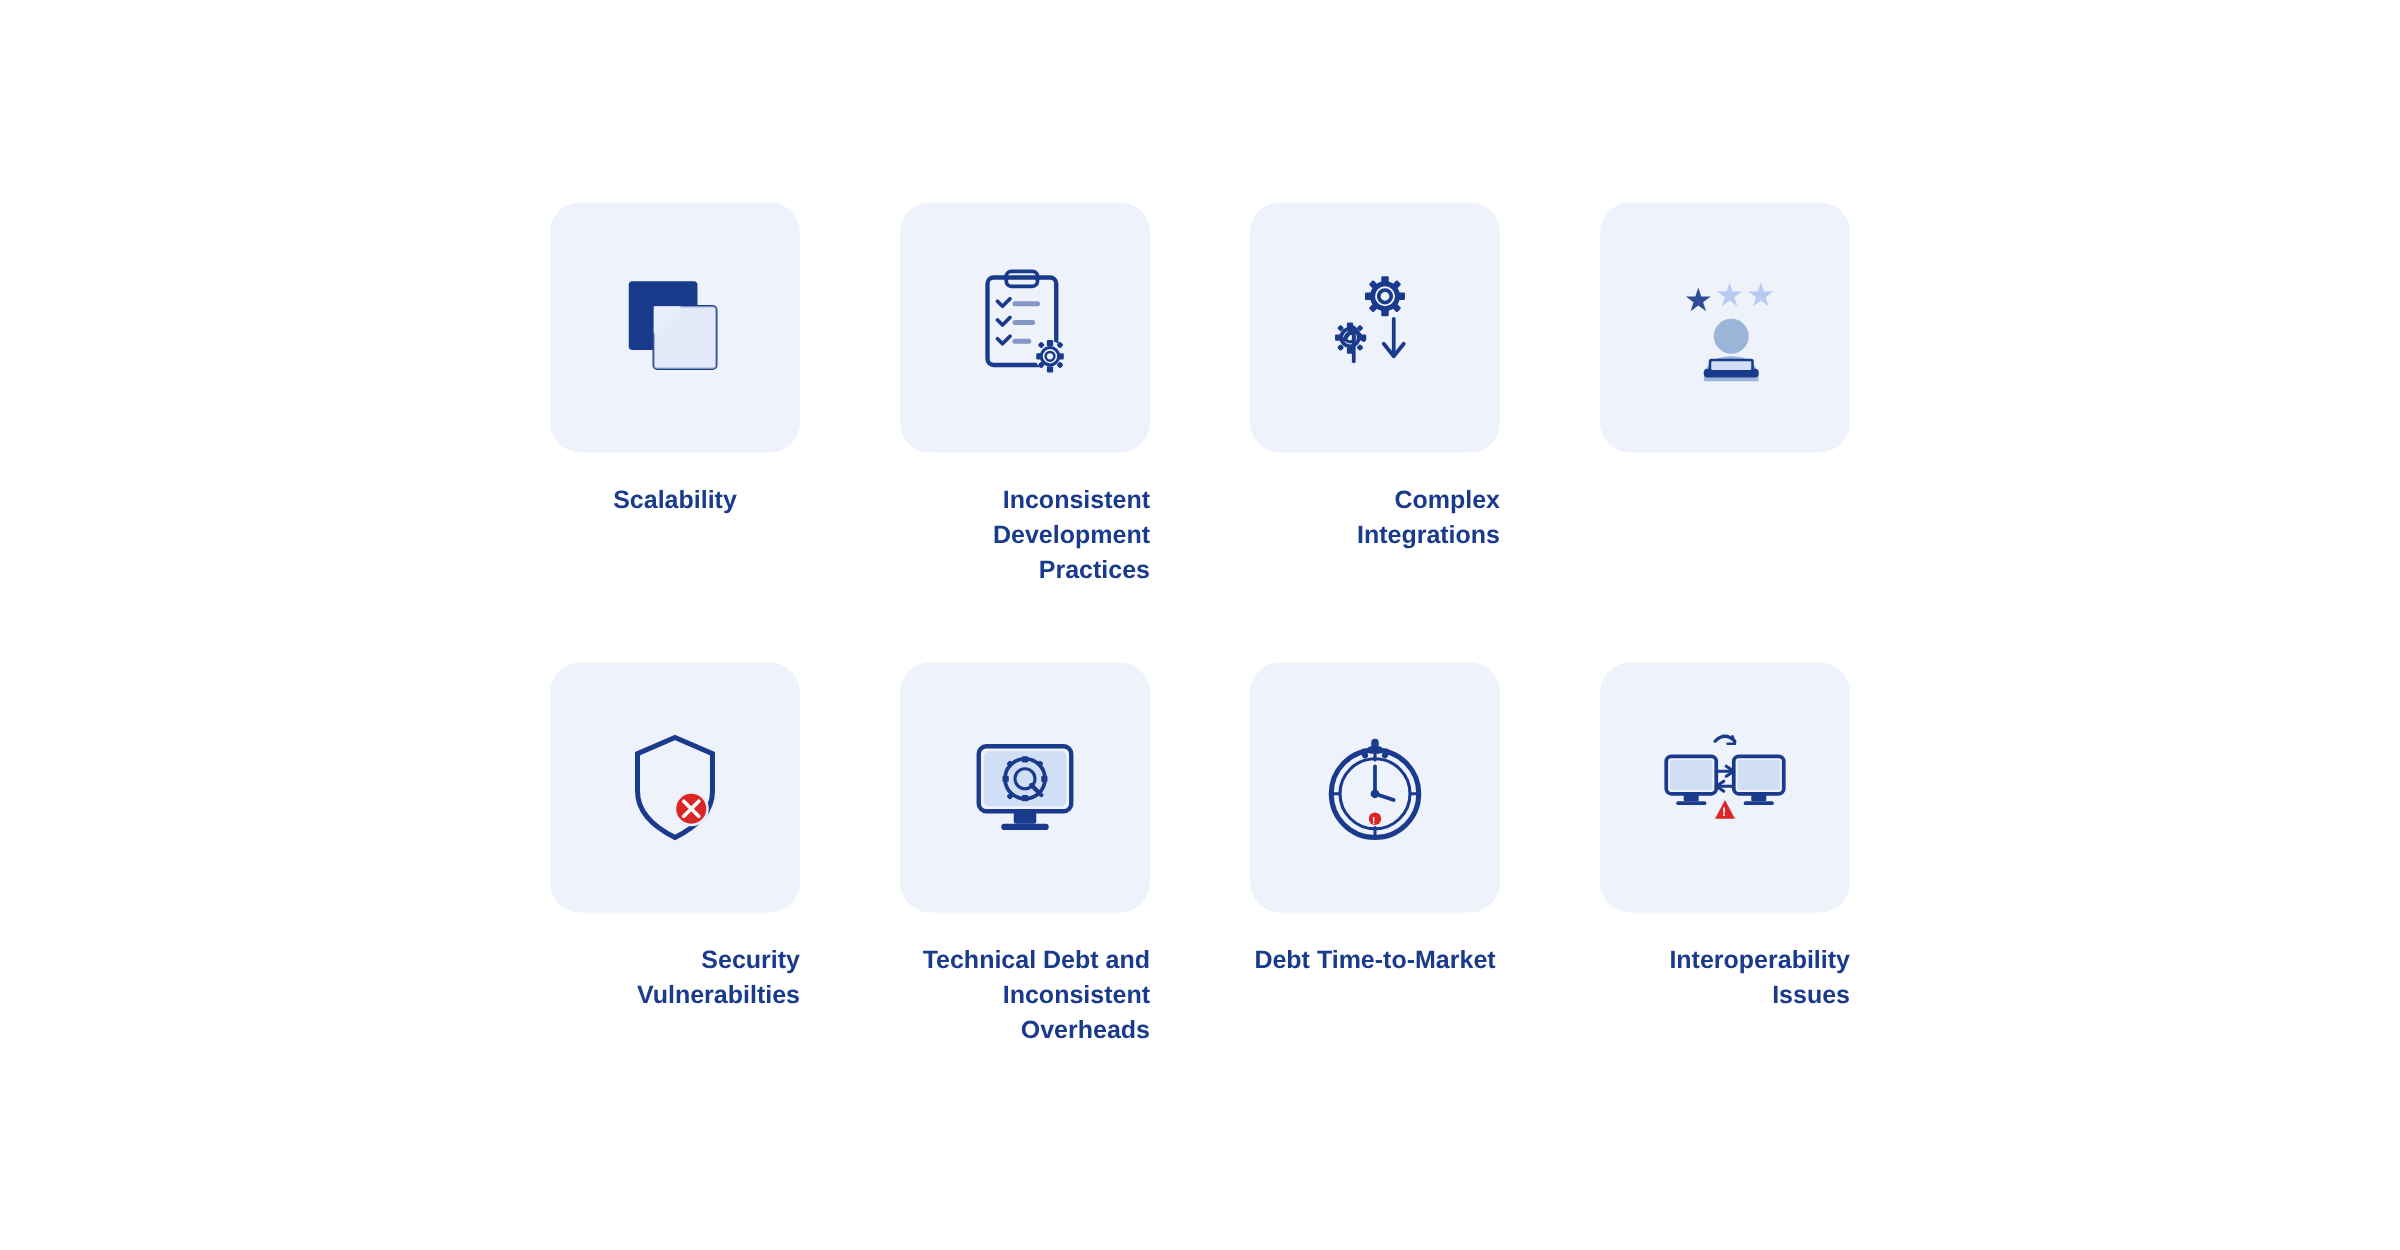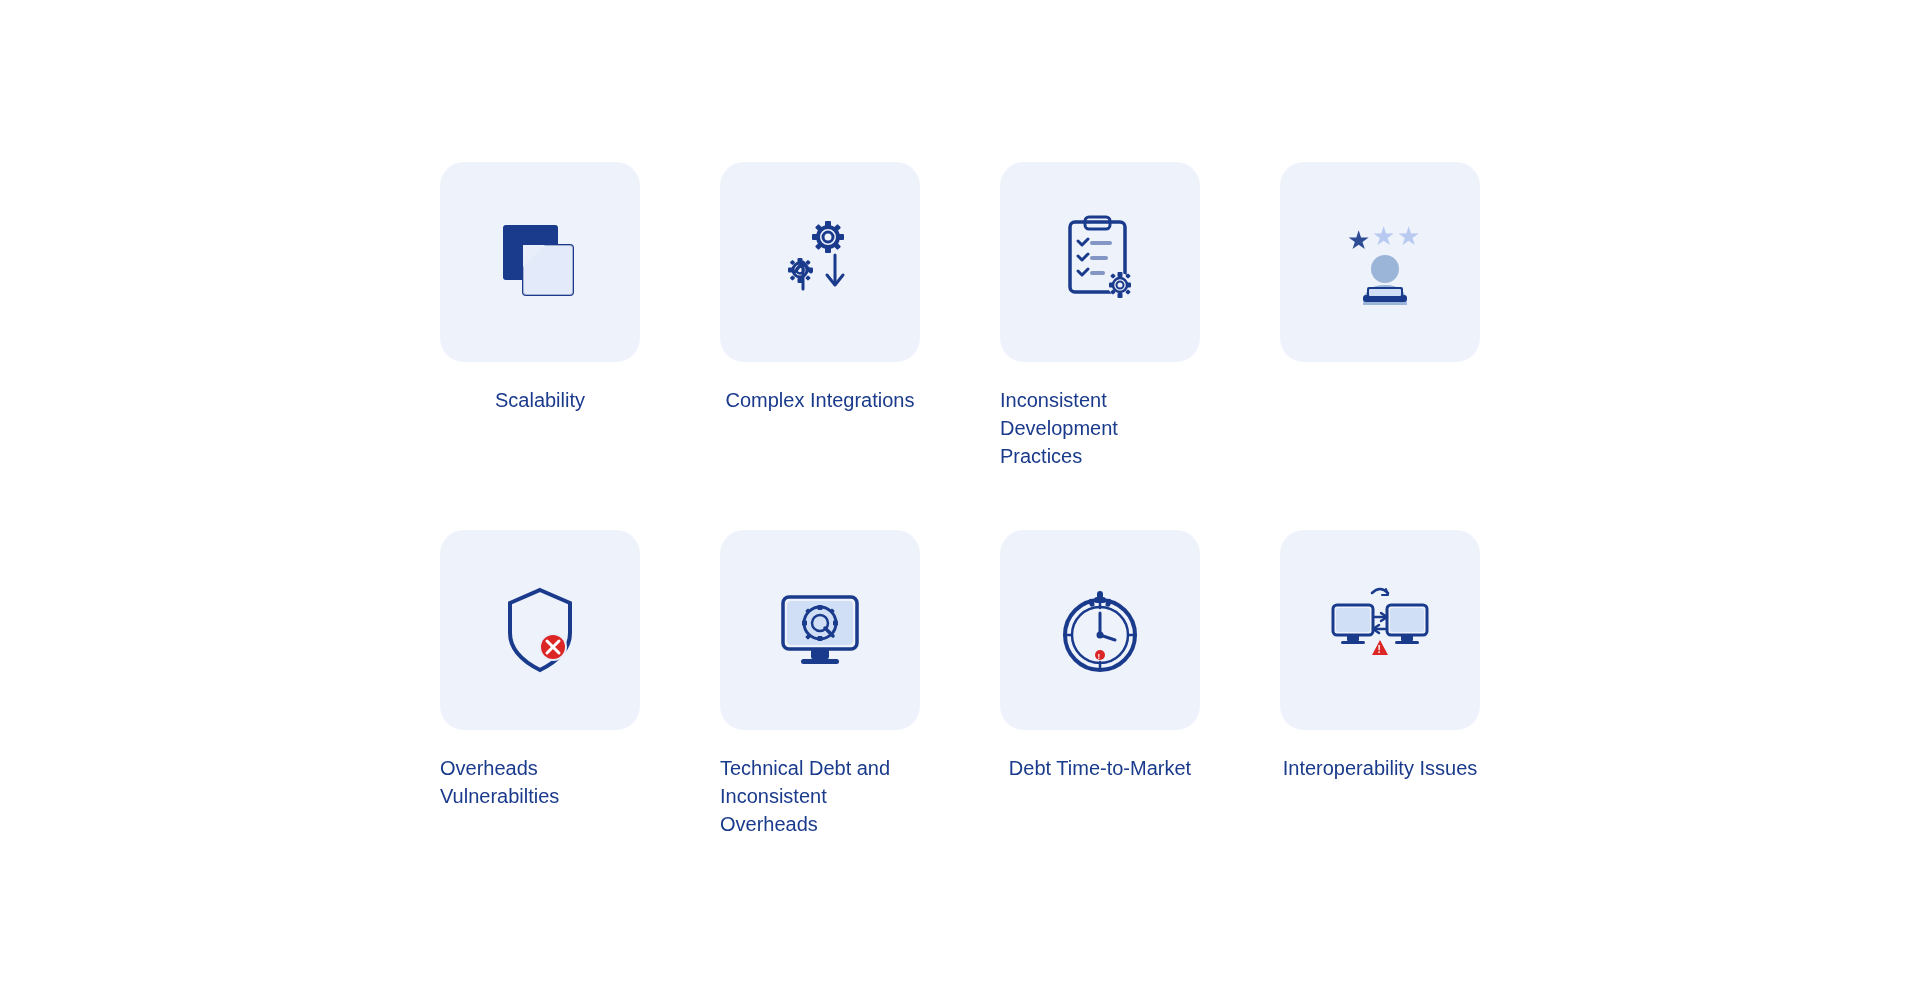--- a/index.html
+++ b/index.html
@@ -33,42 +33,73 @@
       align-items: center;
       justify-content: center;
     }
     .icon-box svg {
       width: 110px;
       height: 110px;
     }
     .card-label {
       color: #1a3a8c;
       font-size: 20px;
-      font-weight: 400;
-      text-align: left;
+      font-weight: 700;
+      text-align: right;
       line-height: 1.4;
     }
   </style>
 </head>
 <body>
 
 <div class="grid-container">
 
   <div class="card-wrapper">
     <div class="icon-box">
       <svg viewBox="0 0 110 110" fill="none" xmlns="http://www.w3.org/2000/svg">
 
         <rect x="18" y="18" width="55" height="55" rx="3" fill="#1a3a8c"></rect>
         <rect x="38" y="38" width="50" height="50" rx="3" fill="#b8caf0" stroke="#1a3a8c" stroke-width="2"></rect>
         <rect x="38" y="38" width="50" height="50" rx="3" fill="white" opacity="0.6"></rect>
 
         <polygon points="38,38 60,38 38,60" fill="#e8eefa"></polygon>
       </svg>
     </div>
     <span class="card-label">Scalability</span>
+  </div>
+
+  <div class="card-wrapper">
+    <div class="icon-box">
+      <svg viewBox="0 0 110 110" fill="none" xmlns="http://www.w3.org/2000/svg">
+
+        <rect x="25" y="15" width="55" height="70" rx="5" fill="none" stroke="#1a3a8c" stroke-width="3.5"></rect>
+
+        <rect x="40" y="10" width="25" height="12" rx="4" fill="none" stroke="#1a3a8c" stroke-width="3"></rect>
+
+        <rect x="45" y="34" width="22" height="4" rx="2" fill="#1a3a8c" opacity="0.5"></rect>
+        <polyline points="33,34 37,38 43,32" stroke="#1a3a8c" stroke-width="3" fill="none" stroke-linecap="round" stroke-linejoin="round"></polyline>
+        <rect x="45" y="49" width="18" height="4" rx="2" fill="#1a3a8c" opacity="0.5"></rect>
+        <polyline points="33,49 37,53 43,47" stroke="#1a3a8c" stroke-width="3" fill="none" stroke-linecap="round" stroke-linejoin="round"></polyline>
+        <rect x="45" y="64" width="15" height="4" rx="2" fill="#1a3a8c" opacity="0.5"></rect>
+        <polyline points="33,64 37,68 43,62" stroke="#1a3a8c" stroke-width="3" fill="none" stroke-linecap="round" stroke-linejoin="round"></polyline>
+
+        <circle cx="75" cy="78" r="12" fill="#eef2fb" stroke="none"></circle>
+        <circle cx="75" cy="78" r="7" fill="none" stroke="#1a3a8c" stroke-width="2.5"></circle>
+        <circle cx="75" cy="78" r="3.5" fill="none" stroke="#1a3a8c" stroke-width="2"></circle>
+        <rect x="72.5" y="65" width="5" height="5" rx="1" fill="#1a3a8c"></rect>
+        <rect x="72.5" y="86" width="5" height="5" rx="1" fill="#1a3a8c"></rect>
+        <rect x="64" y="75.5" width="5" height="5" rx="1" fill="#1a3a8c"></rect>
+        <rect x="81" y="75.5" width="5" height="5" rx="1" fill="#1a3a8c"></rect>
+        <rect x="66" y="67" width="4" height="4" rx="1" fill="#1a3a8c" transform="rotate(45,68,69)"></rect>
+        <rect x="81" y="67" width="4" height="4" rx="1" fill="#1a3a8c" transform="rotate(45,83,69)"></rect>
+        <rect x="66" y="83" width="4" height="4" rx="1" fill="#1a3a8c" transform="rotate(45,68,85)"></rect>
+        <rect x="81" y="83" width="4" height="4" rx="1" fill="#1a3a8c" transform="rotate(45,83,85)"></rect>
+      </svg>
+    </div>
+    <span class="card-label">Inconsistent Development Practices</span>
   </div>
 
   <div class="card-wrapper">
     <div class="icon-box">
       <svg viewBox="0 0 110 110" fill="none" xmlns="http://www.w3.org/2000/svg">
 
         <g transform="translate(45, 12)">
           <circle cx="18" cy="18" r="10" fill="none" stroke="#1a3a8c" stroke-width="4"></circle>
           <circle cx="18" cy="18" r="5" fill="none" stroke="#1a3a8c" stroke-width="3"></circle>
 
@@ -102,51 +133,20 @@
         <polyline points="30,65 38,55 46,65" stroke="#1a3a8c" stroke-width="3" fill="none" stroke-linecap="round" stroke-linejoin="round"></polyline>
       </svg>
     </div>
     <span class="card-label">Complex Integrations</span>
   </div>
 
   <div class="card-wrapper">
     <div class="icon-box">
       <svg viewBox="0 0 110 110" fill="none" xmlns="http://www.w3.org/2000/svg">
 
-        <rect x="25" y="15" width="55" height="70" rx="5" fill="none" stroke="#1a3a8c" stroke-width="3.5"></rect>
-
-        <rect x="40" y="10" width="25" height="12" rx="4" fill="none" stroke="#1a3a8c" stroke-width="3"></rect>
-
-        <rect x="45" y="34" width="22" height="4" rx="2" fill="#1a3a8c" opacity="0.5"></rect>
-        <polyline points="33,34 37,38 43,32" stroke="#1a3a8c" stroke-width="3" fill="none" stroke-linecap="round" stroke-linejoin="round"></polyline>
-        <rect x="45" y="49" width="18" height="4" rx="2" fill="#1a3a8c" opacity="0.5"></rect>
-        <polyline points="33,49 37,53 43,47" stroke="#1a3a8c" stroke-width="3" fill="none" stroke-linecap="round" stroke-linejoin="round"></polyline>
-        <rect x="45" y="64" width="15" height="4" rx="2" fill="#1a3a8c" opacity="0.5"></rect>
-        <polyline points="33,64 37,68 43,62" stroke="#1a3a8c" stroke-width="3" fill="none" stroke-linecap="round" stroke-linejoin="round"></polyline>
-
-        <circle cx="75" cy="78" r="12" fill="#eef2fb" stroke="none"></circle>
-        <circle cx="75" cy="78" r="7" fill="none" stroke="#1a3a8c" stroke-width="2.5"></circle>
-        <circle cx="75" cy="78" r="3.5" fill="none" stroke="#1a3a8c" stroke-width="2"></circle>
-        <rect x="72.5" y="65" width="5" height="5" rx="1" fill="#1a3a8c"></rect>
-        <rect x="72.5" y="86" width="5" height="5" rx="1" fill="#1a3a8c"></rect>
-        <rect x="64" y="75.5" width="5" height="5" rx="1" fill="#1a3a8c"></rect>
-        <rect x="81" y="75.5" width="5" height="5" rx="1" fill="#1a3a8c"></rect>
-        <rect x="66" y="67" width="4" height="4" rx="1" fill="#1a3a8c" transform="rotate(45,68,69)"></rect>
-        <rect x="81" y="67" width="4" height="4" rx="1" fill="#1a3a8c" transform="rotate(45,83,69)"></rect>
-        <rect x="66" y="83" width="4" height="4" rx="1" fill="#1a3a8c" transform="rotate(45,68,85)"></rect>
-        <rect x="81" y="83" width="4" height="4" rx="1" fill="#1a3a8c" transform="rotate(45,83,85)"></rect>
-      </svg>
-    </div>
-    <span class="card-label">Inconsistent Development Practices</span>
-  </div>
-
-  <div class="card-wrapper">
-    <div class="icon-box">
-      <svg viewBox="0 0 110 110" fill="none" xmlns="http://www.w3.org/2000/svg">
-
         <text x="22" y="42" font-size="26" fill="#1a3a8c" opacity="0.9">★</text>
         <text x="47" y="38" font-size="26" fill="#b8caf0">★</text>
         <text x="72" y="38" font-size="26" fill="#b8caf0">★</text>
 
         <circle cx="60" cy="62" r="14" fill="#9bb5d8"></circle>
 
         <path d="M38 98 Q38 78 60 78 Q82 78 82 98" fill="#9bb5d8"></path>
 
         <rect x="38" y="88" width="44" height="7" rx="3" fill="#1a3a8c"></rect>
         <rect x="42" y="80" width="36" height="10" rx="2" fill="#1a3a8c"></rect>
@@ -160,21 +160,21 @@
       <svg viewBox="0 0 110 110" fill="none" xmlns="http://www.w3.org/2000/svg">
 
         <path d="M55 15 L85 28 L85 58 Q85 80 55 95 Q25 80 25 58 L25 28 Z" fill="none" stroke="#1a3a8c" stroke-width="4"></path>
 
         <circle cx="68" cy="72" r="14" fill="#e8eefa"></circle>
         <circle cx="68" cy="72" r="12" fill="#dc2626"></circle>
         <line x1="62" y1="66" x2="74" y2="78" stroke="white" stroke-width="3" stroke-linecap="round"></line>
         <line x1="74" y1="66" x2="62" y2="78" stroke="white" stroke-width="3" stroke-linecap="round"></line>
       </svg>
     </div>
-    <span class="card-label">Overheads Vulnerabilties</span>
+    <span class="card-label">Security Vulnerabilties</span>
   </div>
 
   <div class="card-wrapper">
     <div class="icon-box">
       <svg viewBox="0 0 110 110" fill="none" xmlns="http://www.w3.org/2000/svg">
 
         <rect x="18" y="22" width="74" height="52" rx="6" fill="none" stroke="#1a3a8c" stroke-width="3.5"></rect>
         <rect x="22" y="26" width="66" height="44" rx="4" fill="#d0dff5"></rect>
 
         <rect x="46" y="74" width="18" height="10" rx="2" fill="#1a3a8c"></rect>

